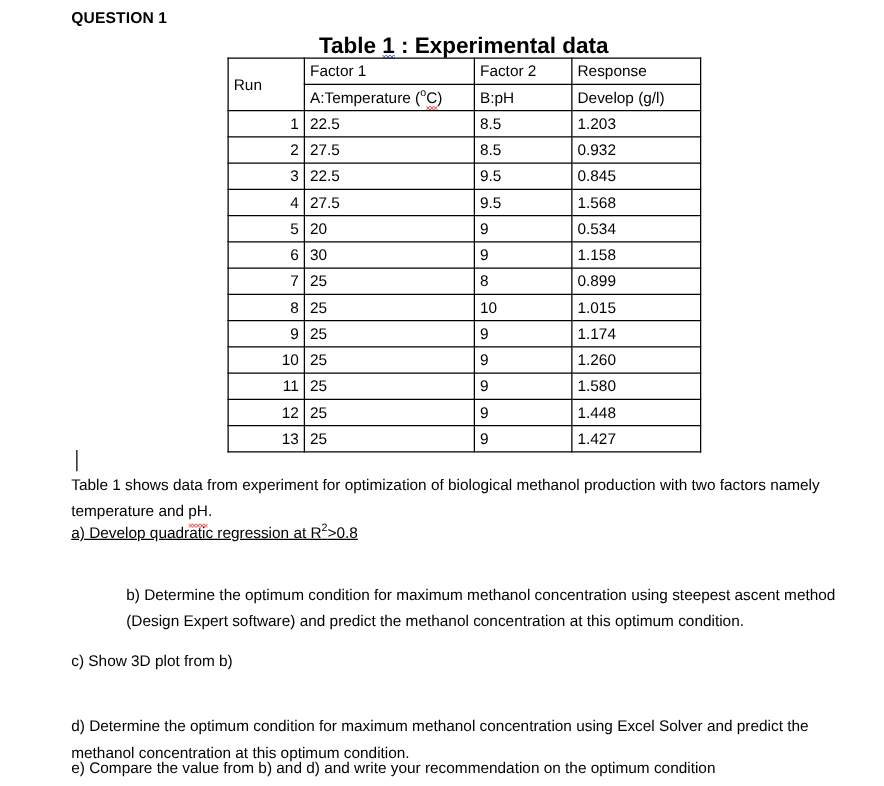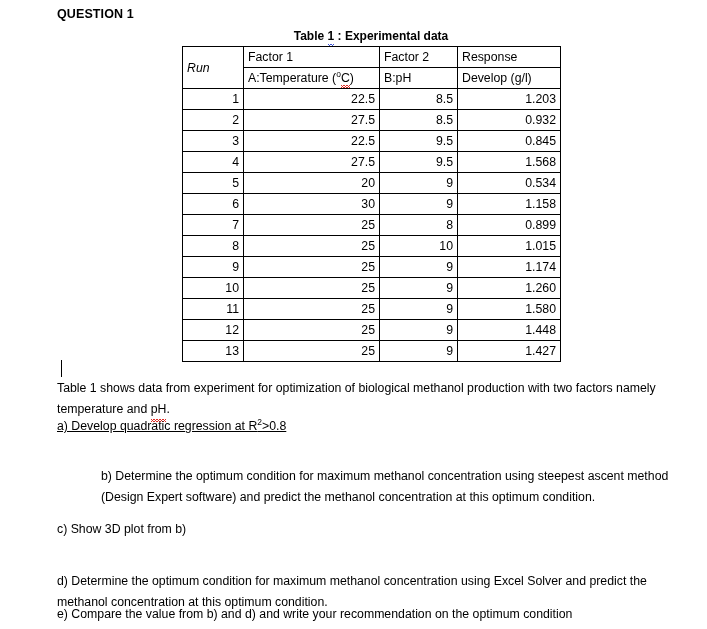--- a/index.html
+++ b/index.html
@@ -34,21 +34,21 @@
     line-height: 16px;
   }
 
   
   .table-caption {
     position: absolute;
     left: 182px;
     top: 28px;
     width: 378px;
     text-align: center;
-    font-size: 12px;
+    font-size: 18px;
     font-weight: bold;
     line-height: 16px;
     white-space: nowrap;
   }
   .caption-inner { display: inline-block; }
   .sq-blue {
     position: relative;
     display: inline-block;
     padding-bottom: 0px;
   }
@@ -103,22 +103,22 @@
     line-height: 16px;
   }
   .col-run   { width: 61px; }
   .col-f1    { width: 136px; }
   .col-f2    { width: 78px; }
   .col-resp  { width: 103px; }
 
   .hdr-bold { font-weight: bold; text-align: left; }
   .hdr-sub  { font-weight: normal; text-align: left; }
   .cell-run { text-align: right; padding-right: 6px; }
-  .cell-num { text-align: right; padding-right: 6px; }
-  .hdr-run  { font-weight: bold; text-align: left; vertical-align: top; padding-top: 1px; font-style: italic; }
+  .cell-num { text-align: left; padding-right: 6px; }
+  .hdr-run  { font-weight: bold; text-align: left; vertical-align: top; padding-top: 1px; }
 
   sup.deg {
     font-size: 8.5px;
     vertical-align: super;
     line-height: 0;
   }
 
   
   .caret {
     position: absolute;

